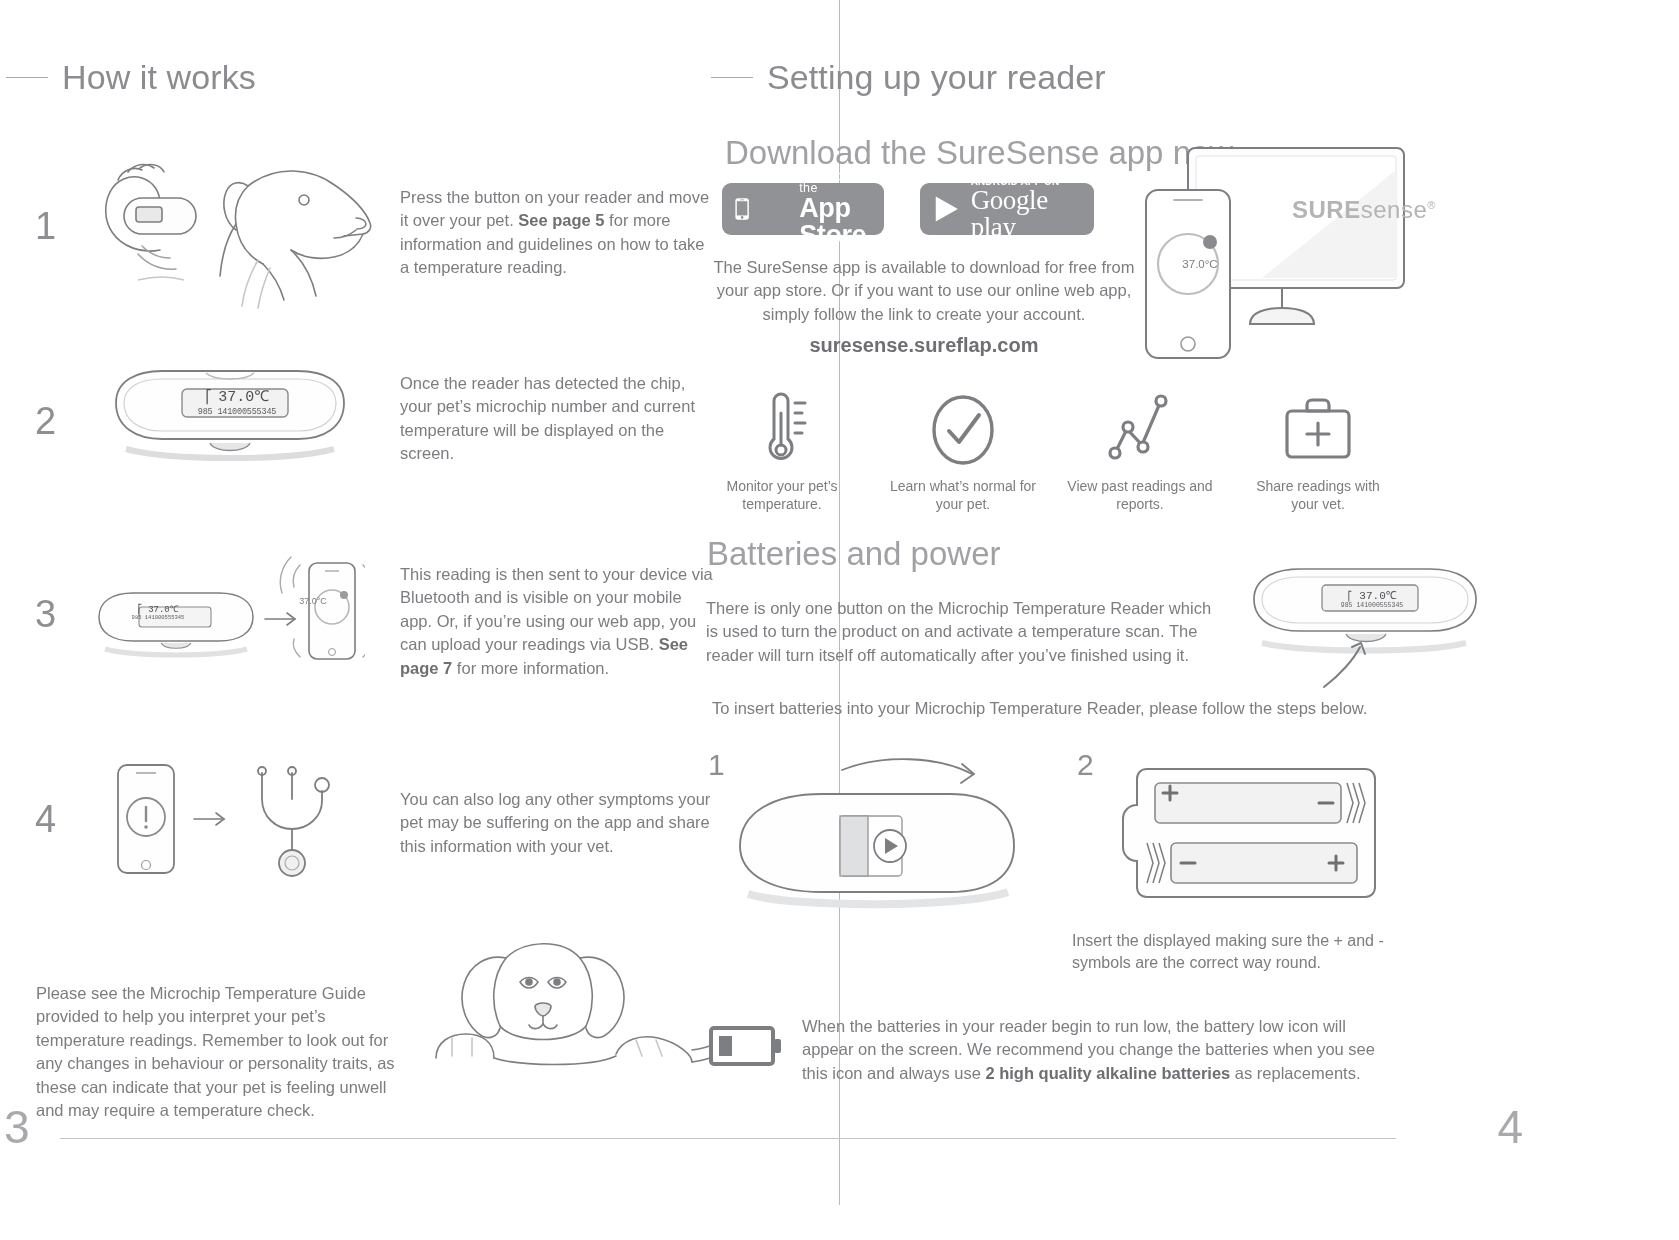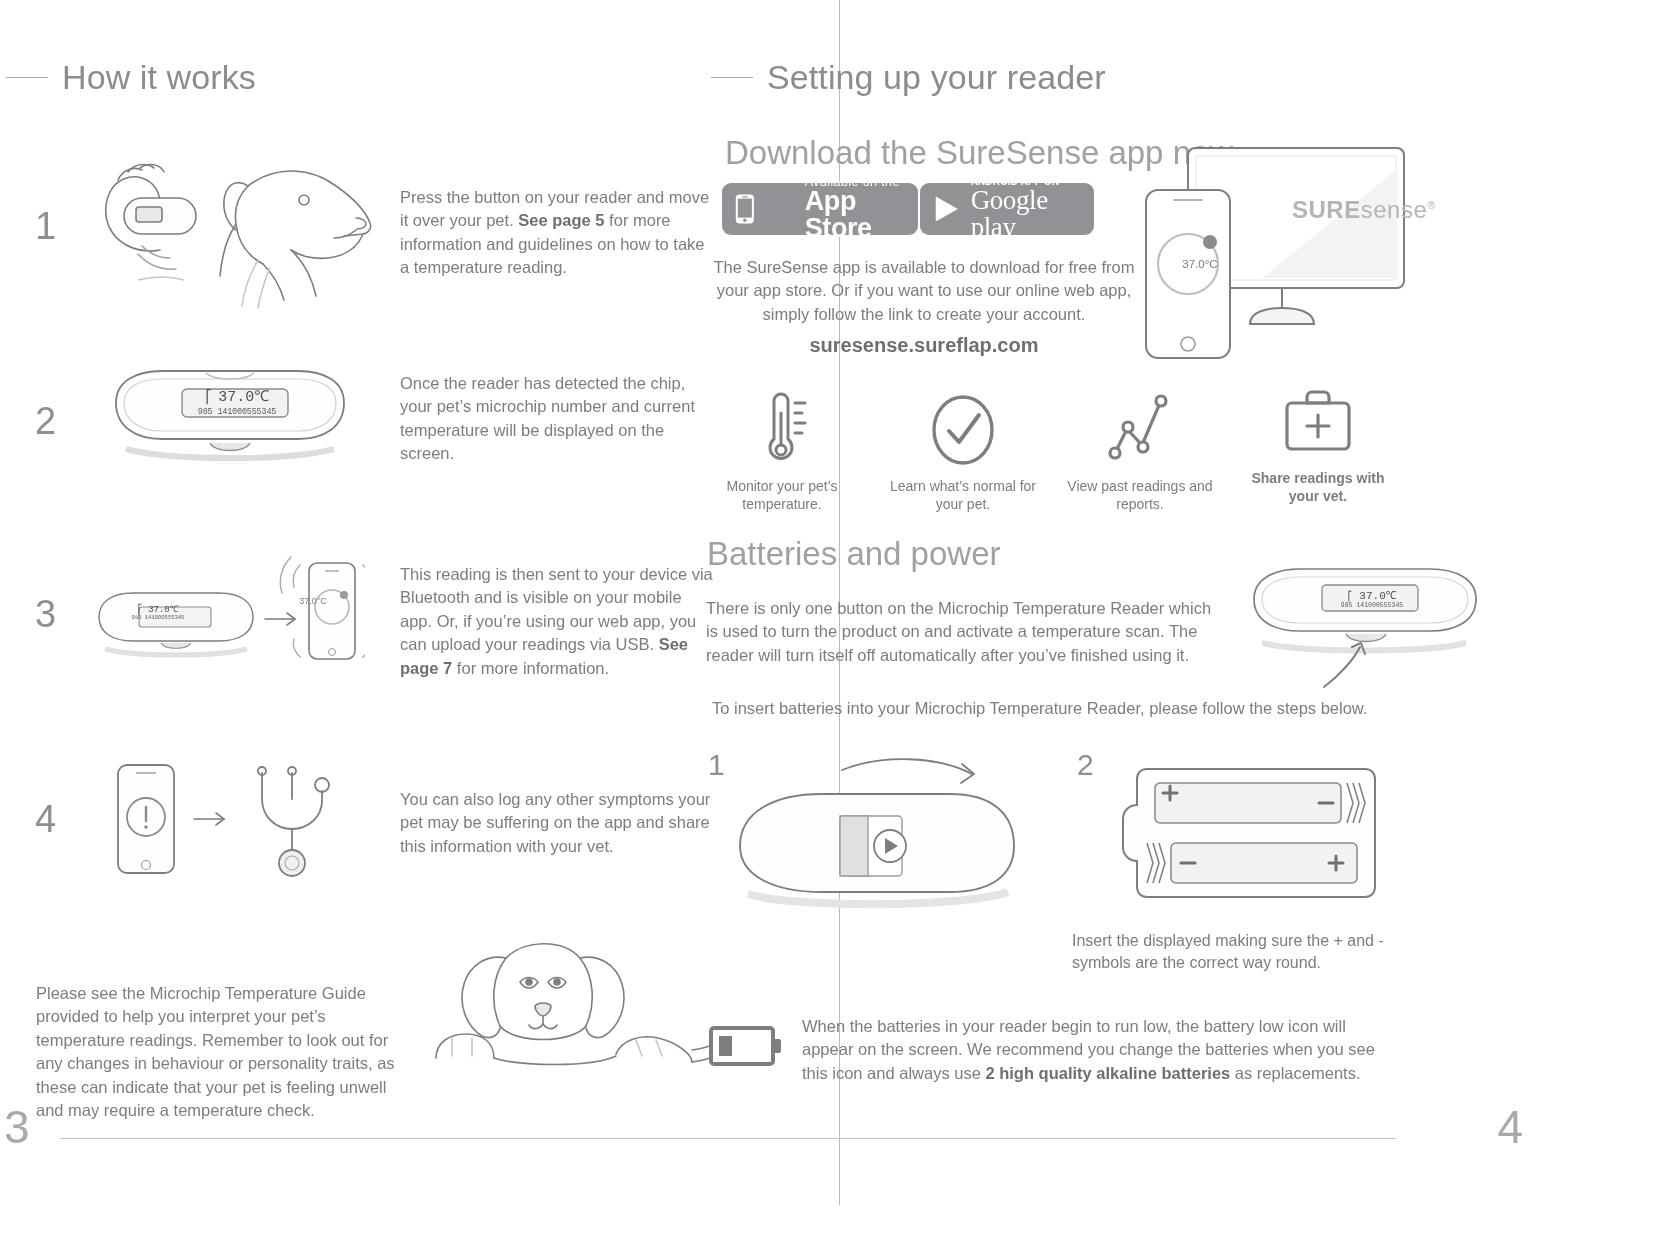--- a/index.html
+++ b/index.html
@@ -274,21 +274,21 @@
 
   <div class="page page-right">
 
     <div class="sec-head" style="left:19px;top:58px;">
       <div class="rule"></div>
       <div class="txt">Setting up your reader</div>
     </div>
 
     <div class="sub-head" style="left:33px;top:134px;">Download the SureSense app now</div>
 
-    <div class="badge" style="position:absolute;left:30px;top:183px;width:196px;height:52px;padding-left:12px;gap:40px;">
+    <div class="badge" style="position:absolute;left:30px;top:183px;width:162px;height:52px;padding-left:12px;gap:40px;">
       <svg width="24" height="36" viewBox="0 0 24 36" style="margin-right:9px;">
         <rect x="2" y="2" width="20" height="32" rx="4" fill="#ffffff"></rect>
         <rect x="4.2" y="6.5" width="15.6" height="21" fill="#919295"></rect>
         <circle cx="12" cy="30.5" r="2" fill="#919295"></circle>
         <rect x="9" y="4" width="6" height="1.2" rx="0.6" fill="#919295"></rect>
       </svg>
       <div class="b-texts">
         <span class="b-small">Available on the</span>
         <span class="b-big">App Store</span>
       </div>
@@ -364,21 +364,21 @@
             <circle cx="13" cy="64" r="5" fill="#ffffff"></circle>
             <circle cx="26" cy="38" r="5" fill="#ffffff"></circle>
             <circle cx="41" cy="58" r="5" fill="#ffffff"></circle>
             <circle cx="59" cy="12" r="5" fill="#ffffff"></circle>
           </g>
         </svg>
       </div>
       <div class="feat-cap">View past readings and reports.</div>
     </div>
 
-    <div class="feat" style="left:551px;top:375px;font-weight:bold;">
+    <div class="feat" style="left:551px;top:383px;">
       <div class="ico">
         <svg width="80" height="80" viewBox="0 0 80 80">
           <g fill="none" stroke="#7d7e81" stroke-width="3.2" stroke-linejoin="round">
             <path d="M29 16 a5 5 0 0 1 5 -5 h12 a5 5 0 0 1 5 5 v6 h-22 Z"></path>
             <rect x="9" y="22" width="62" height="46" rx="5"></rect>
             <path d="M40 34 L40 56" stroke-linecap="round"></path>
             <path d="M29 45 L51 45" stroke-linecap="round"></path>
           </g>
         </svg>
       </div>

